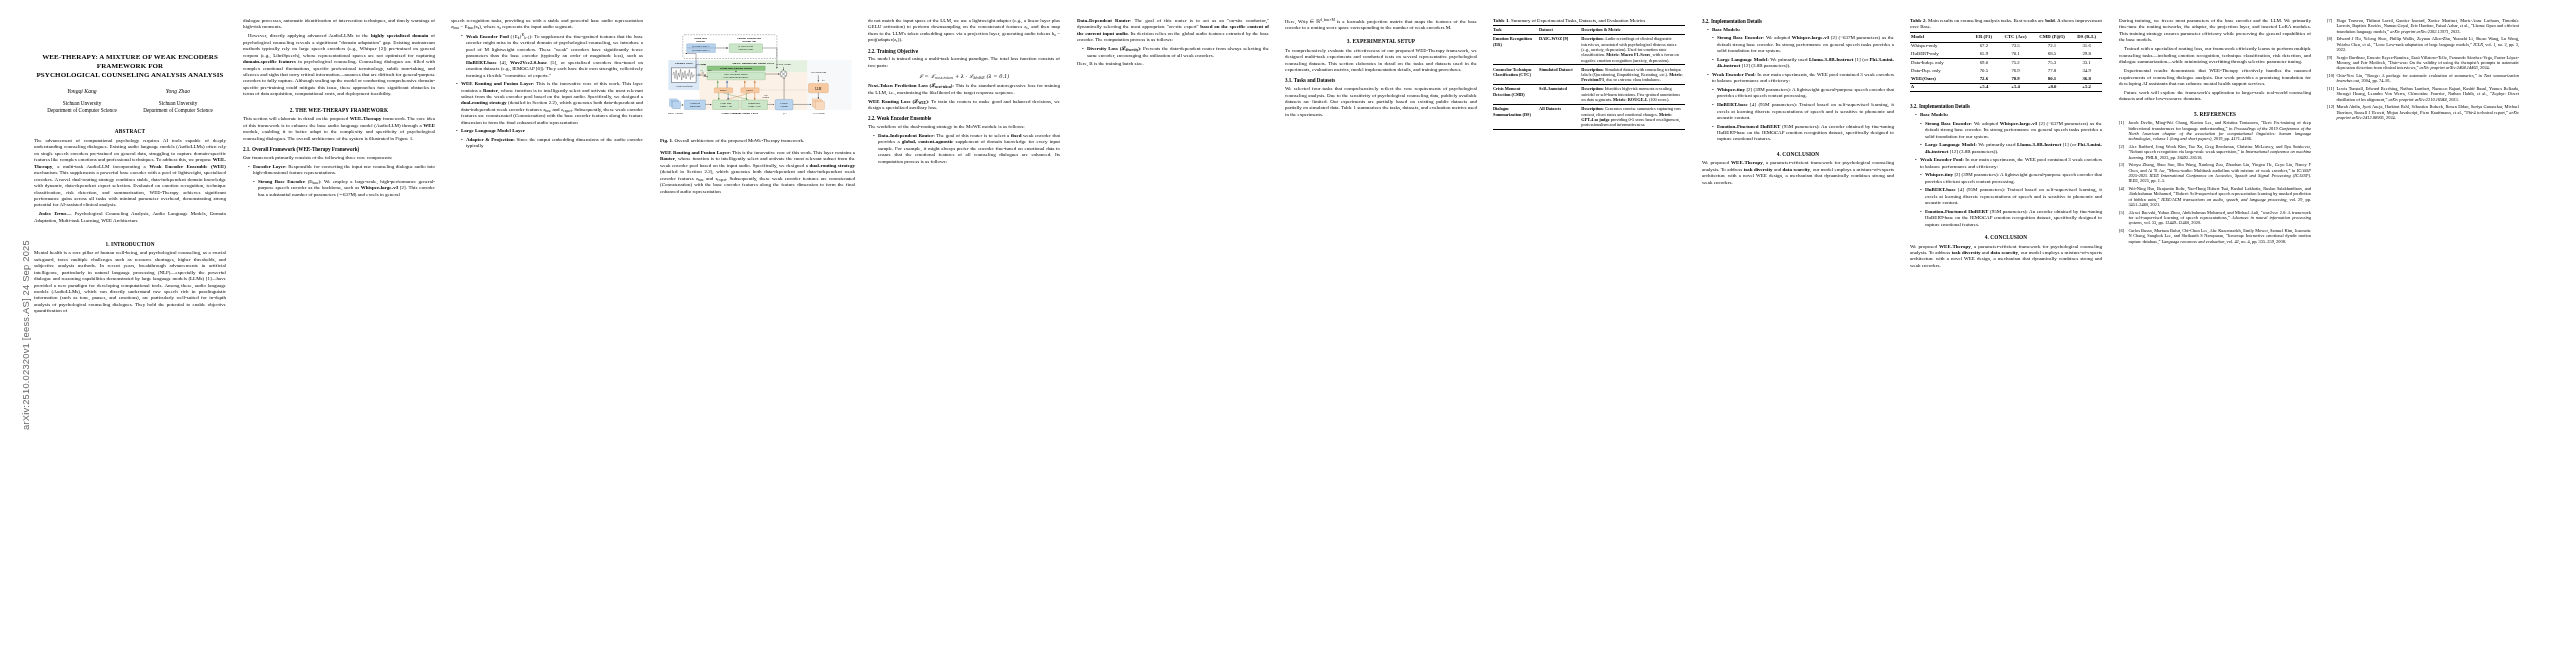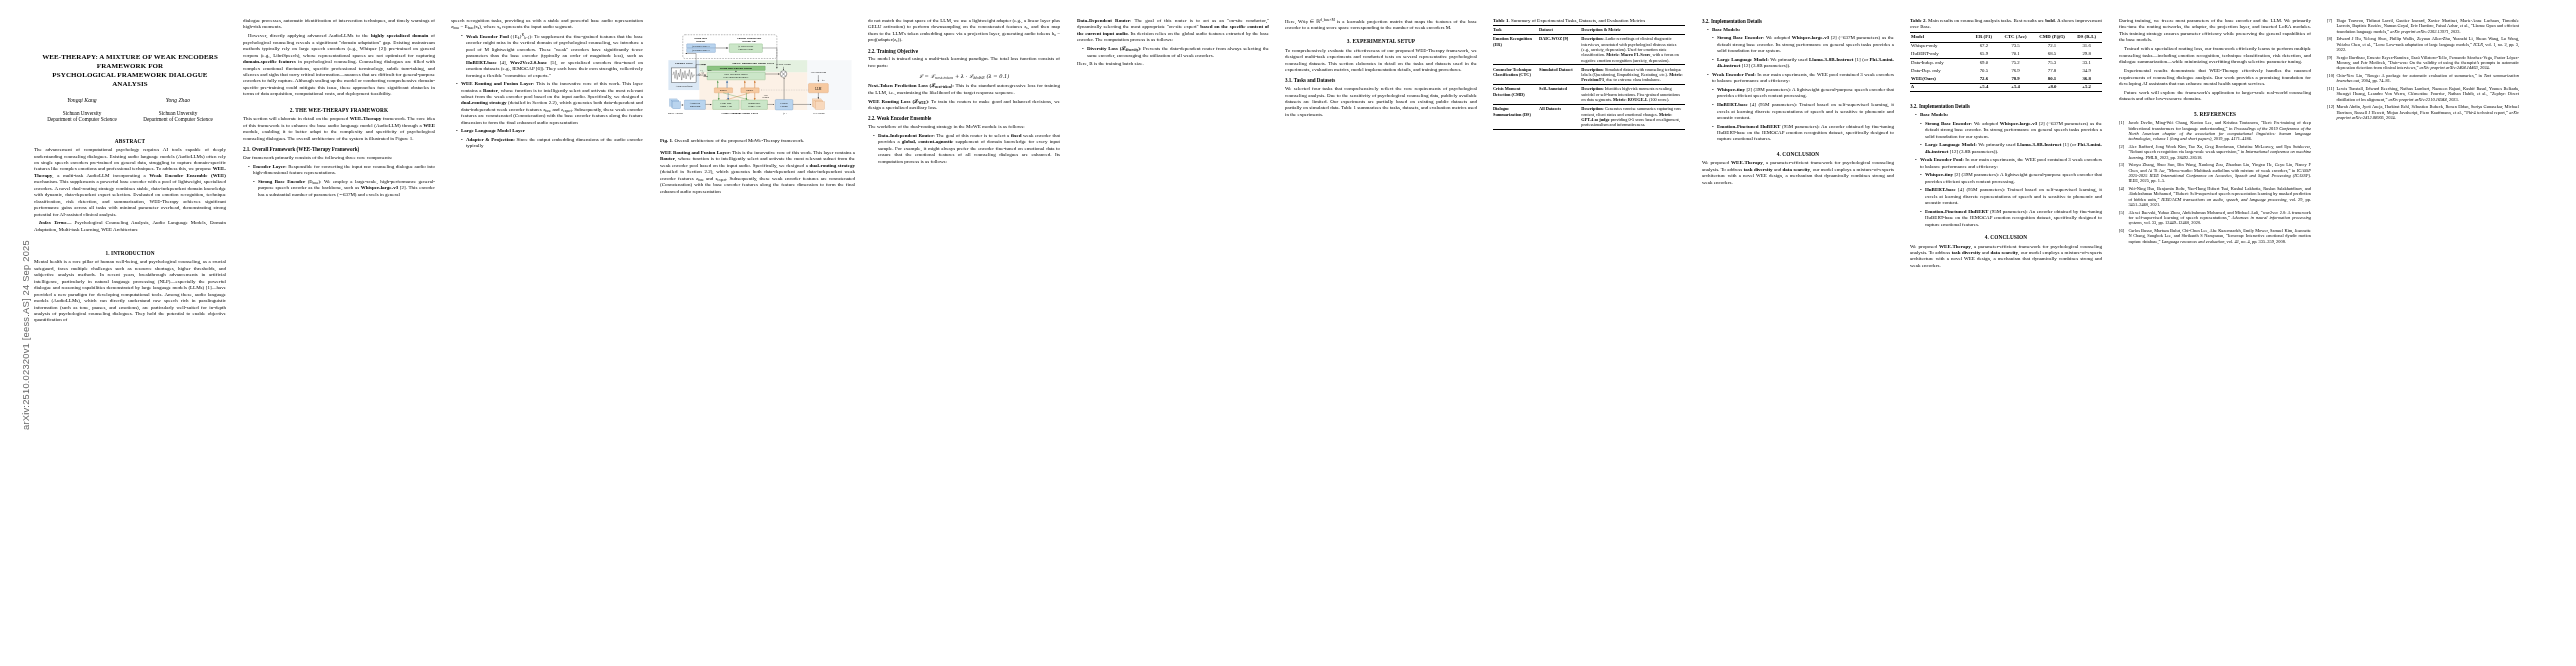--- a/index.html
+++ b/index.html
@@ -109,21 +109,21 @@
 </head>
 <body>
 
 <div class="page">
 
   <div class="arxiv-stamp">arXiv:2510.02320v1  [eess.AS]  24 Sep 2025</div>
 
   <div class="col" style="left:34px; top:53px; width:192px; height:606px;">
     <h1 class="title">
       <span>WEE-THERAPY: A MIXTURE OF WEAK ENCODERS FRAMEWORK FOR</span><br>
-      <span>PSYCHOLOGICAL FRAMEWORK DIALOGUE ANALYSIS</span>
+      <span>PSYCHOLOGICAL COUNSELING ANALYSIS ANALYSIS</span>
     </h1>
 
     <div class="authors">
       <div class="author-block">
         <div class="author-name">Yongqi Kang</div>
         <div class="author-aff">
           <div>Sichuan Unversity</div>
           <div>Department of Computer Science</div>
         </div>
       </div>

